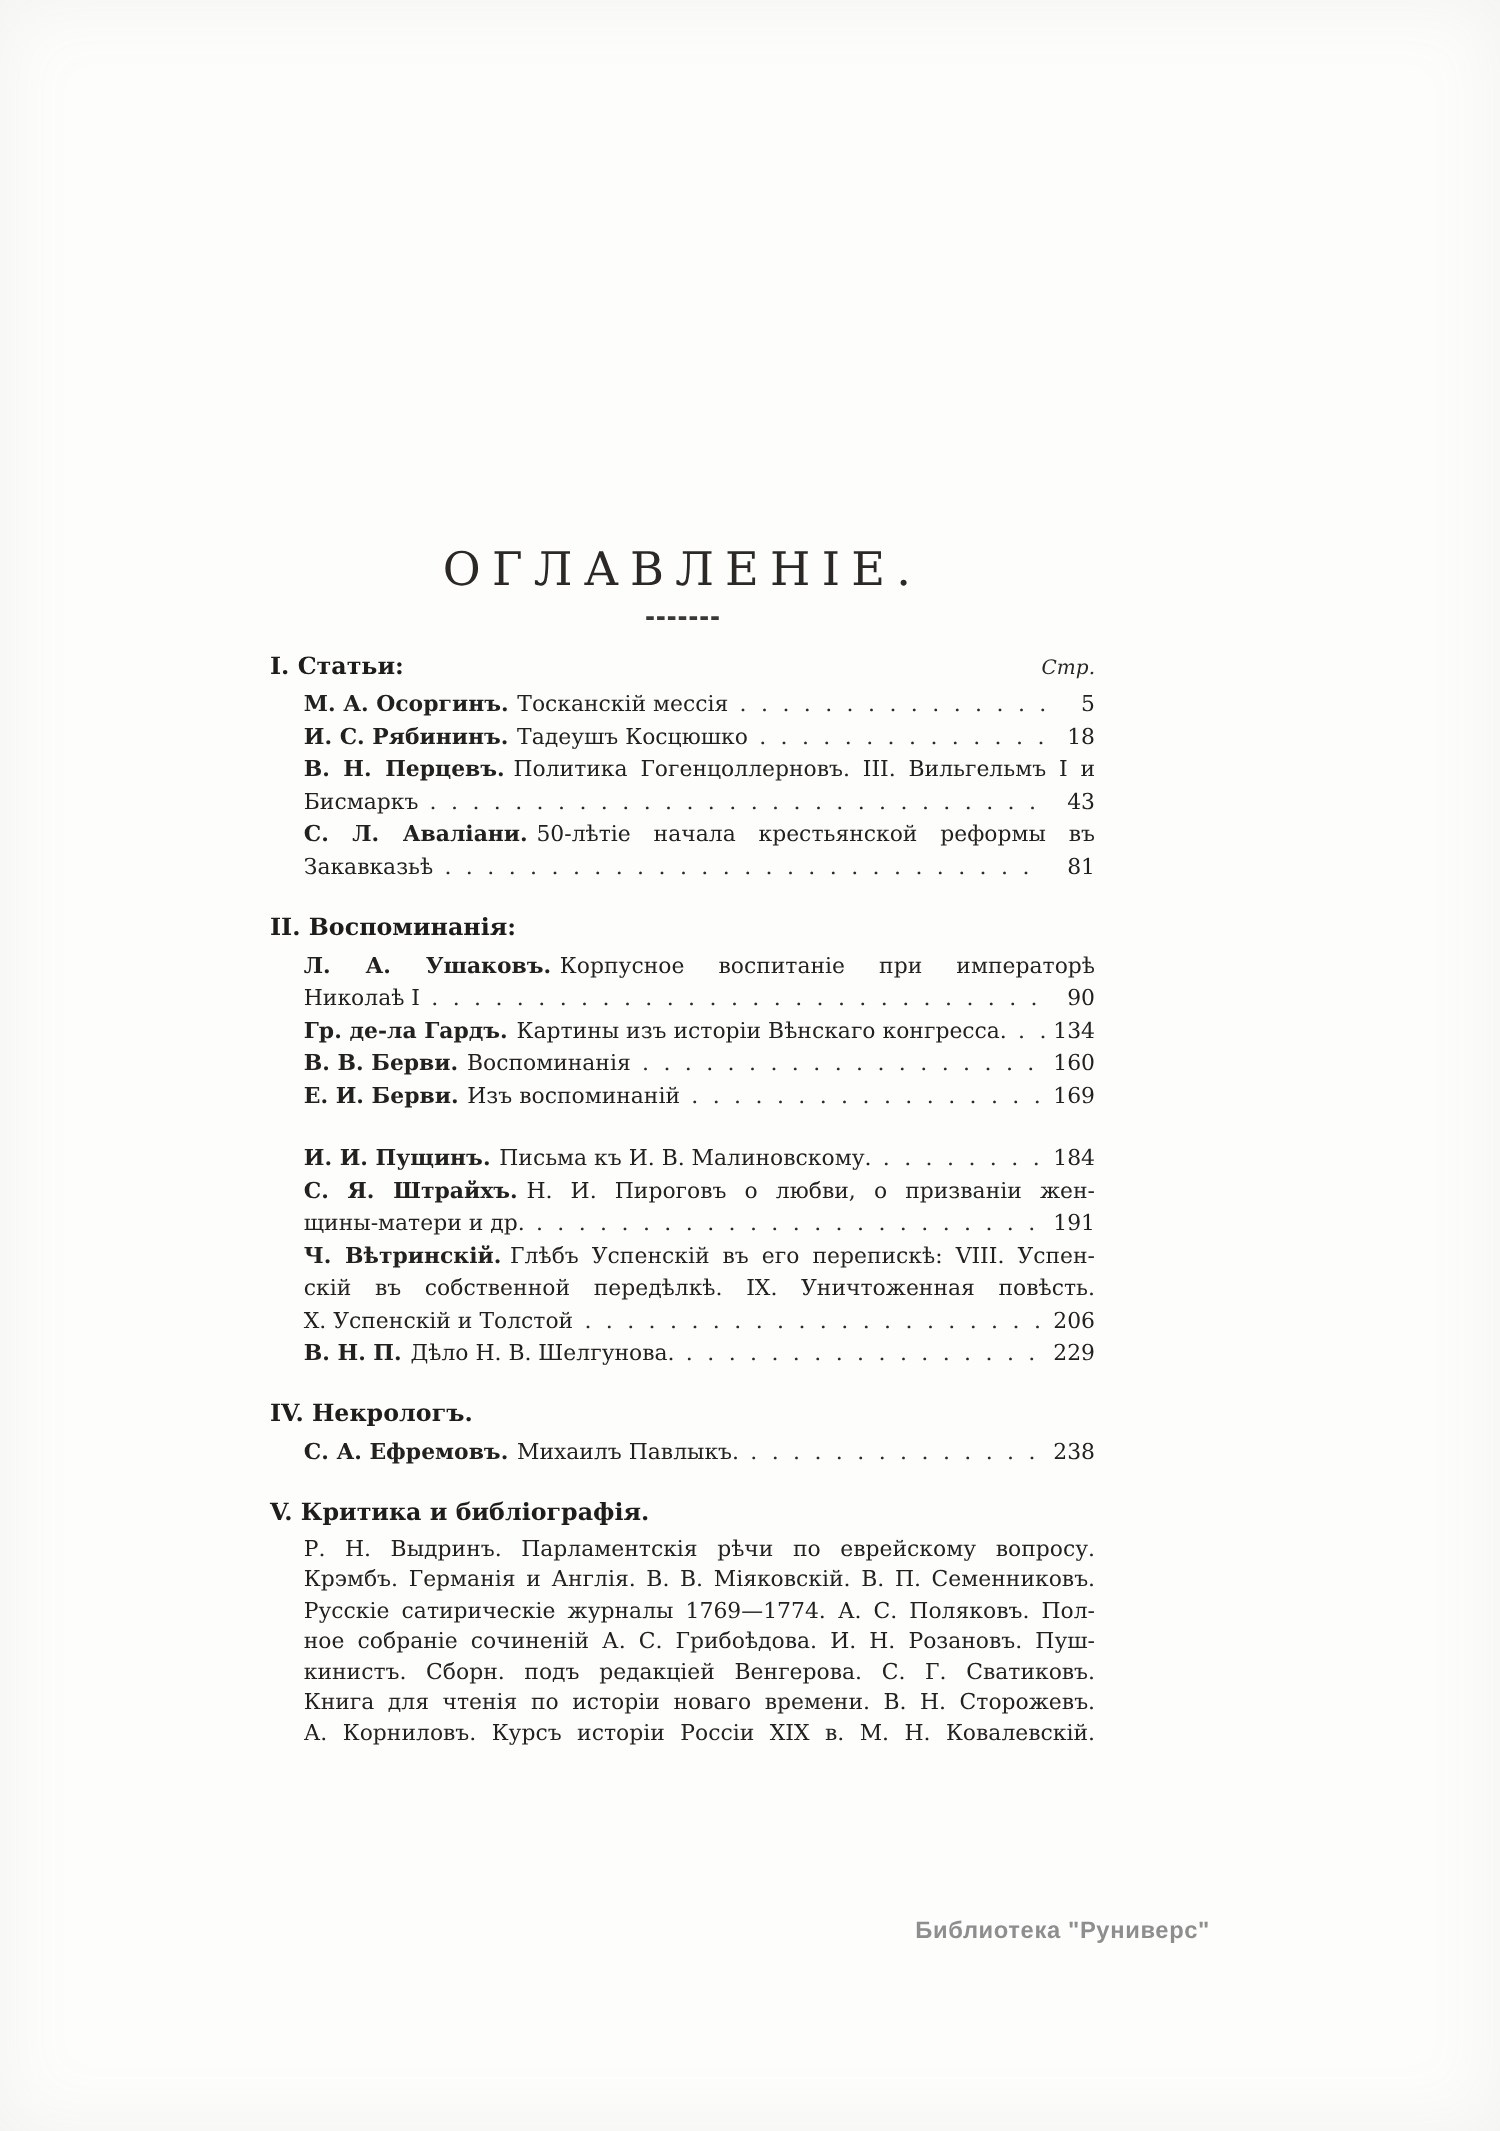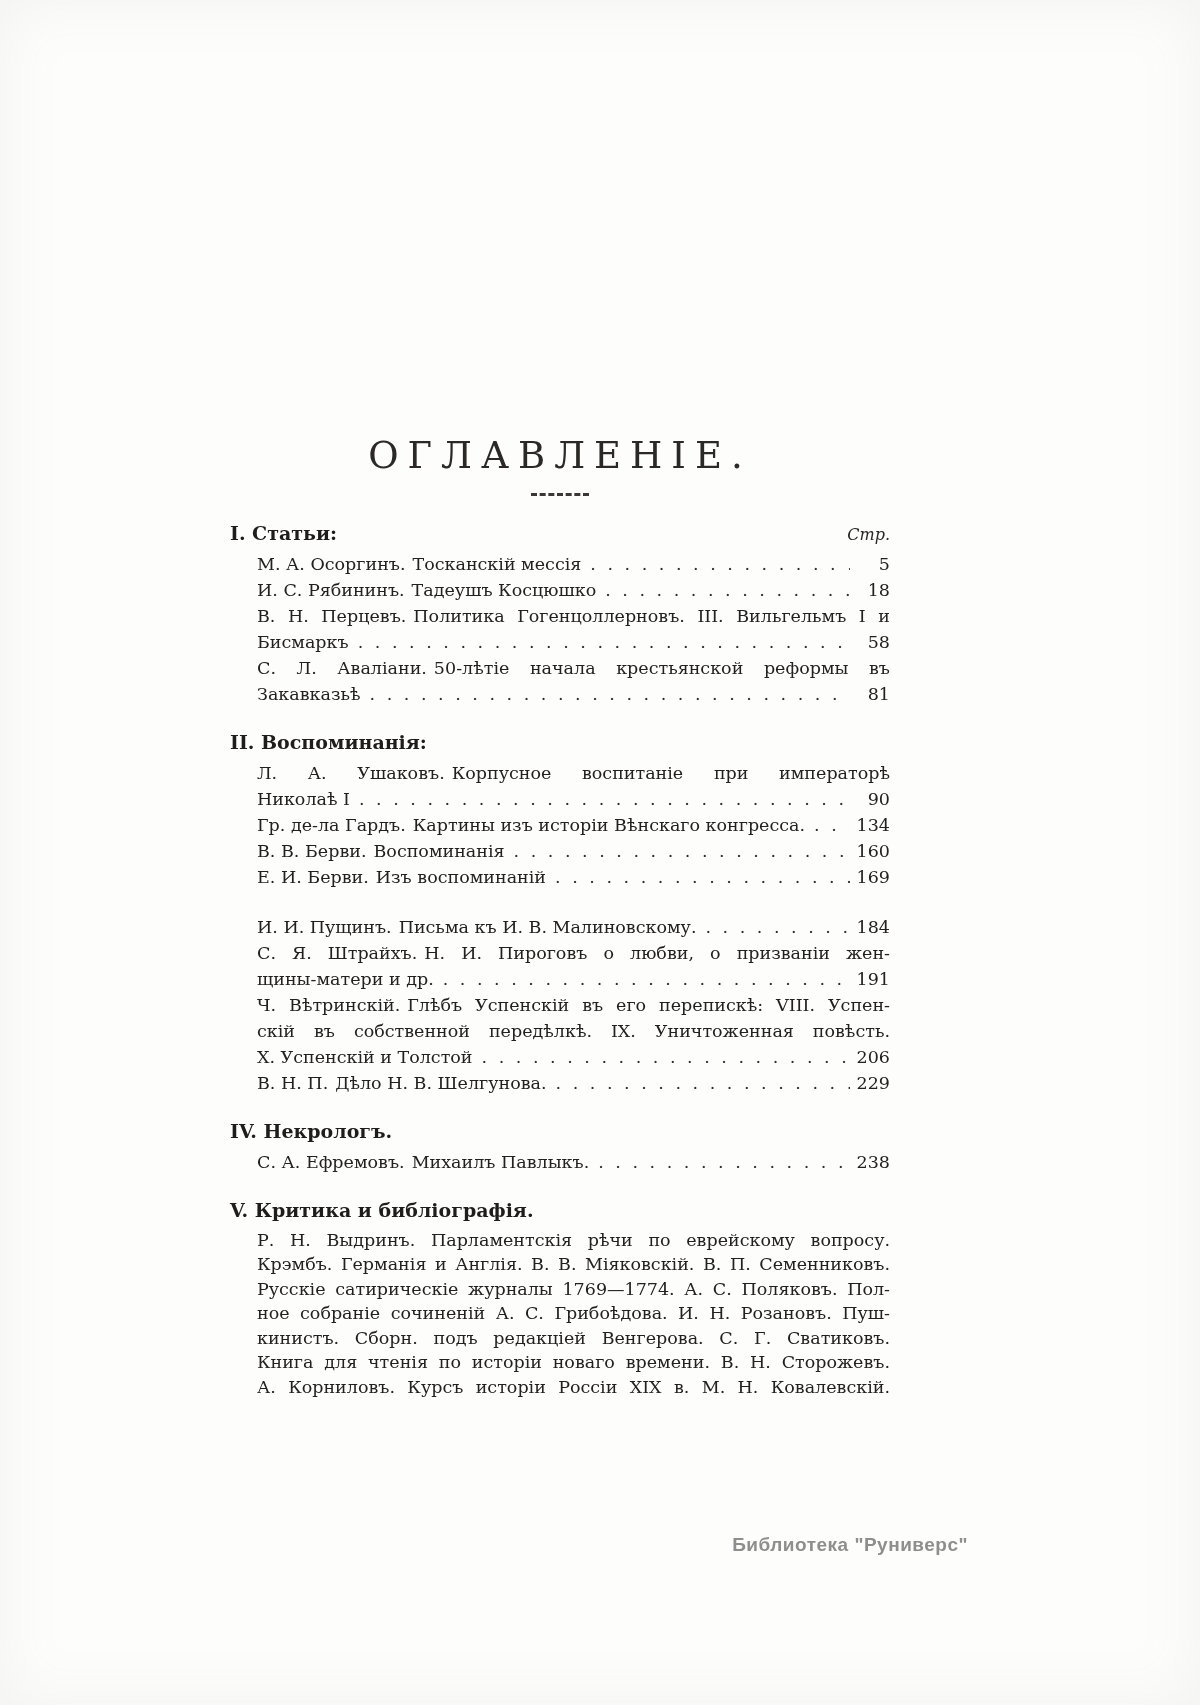--- a/index.html
+++ b/index.html
@@ -15,21 +15,21 @@
     font-family: "DejaVu Serif", serif;
     color: #232120;
   }
   .page {
     position: absolute;
     inset: 0;
     box-shadow: inset 0 0 60px rgba(150,148,140,0.10);
   }
   .content {
     position: absolute;
-    left: 230px;
+    left: 216px;
     top: 436px;
     width: 660px;
   }
   .title {
     text-align: center;
     font-size: 37px;
     line-height: 1.1;
     letter-spacing: 9px;
     color: #2b2826;
     white-space: nowrap;
@@ -67,21 +67,21 @@
     padding-left: 27px;
     font-size: 17.5px;
     line-height: 26px;
   }
   .entry-line.justify {
     display: block;
     text-align: justify;
     text-align-last: justify;
   }
   .author {
-    font-weight: normal;
+    font-weight: bold;
     margin-right: 7px;
     white-space: nowrap;
   }
   .entry-line.justify .author {
     white-space: normal;
   }
   .entry-text {
     white-space: nowrap;
   }
   .entry-line.justify .entry-text {
@@ -142,21 +142,21 @@
           <div class="entry-line">
             <span class="author">И. С. Рябининъ.</span>
             <span class="entry-text">Тадеушъ Косцюшко</span>
             <span class="leader">. . . . . . . . . . . . . . . . . . . . . . . . . . . . . . . . . . . . . . . . . . . . . . . . . . . . . . . . . . . . . . . . . . . . . .</span>
             <span class="page-num">18</span>
           </div>
           <div class="entry-line justify"><span class="author">В. Н. Перцевъ.</span><span class="entry-text">Политика Гогенцоллерновъ. III. Вильгельмъ I и</span></div>
           <div class="entry-line">
             <span class="entry-text">Бисмаркъ</span>
             <span class="leader">. . . . . . . . . . . . . . . . . . . . . . . . . . . . . . . . . . . . . . . . . . . . . . . . . . . . . . . . . . . . . . . . . . . . . .</span>
-            <span class="page-num">58</span>
+            <span class="page-num">43</span>
           </div>
           <div class="entry-line justify"><span class="author">С. Л. Аваліани.</span><span class="entry-text">50-лѣтіе начала крестьянской реформы въ</span></div>
           <div class="entry-line">
             <span class="entry-text">Закавказьѣ</span>
             <span class="leader">. . . . . . . . . . . . . . . . . . . . . . . . . . . . . . . . . . . . . . . . . . . . . . . . . . . . . . . . . . . . . . . . . . . . . .</span>
             <span class="page-num">81</span>
           </div>
         </div>
         <div class="section">
           <div class="heading-row">

